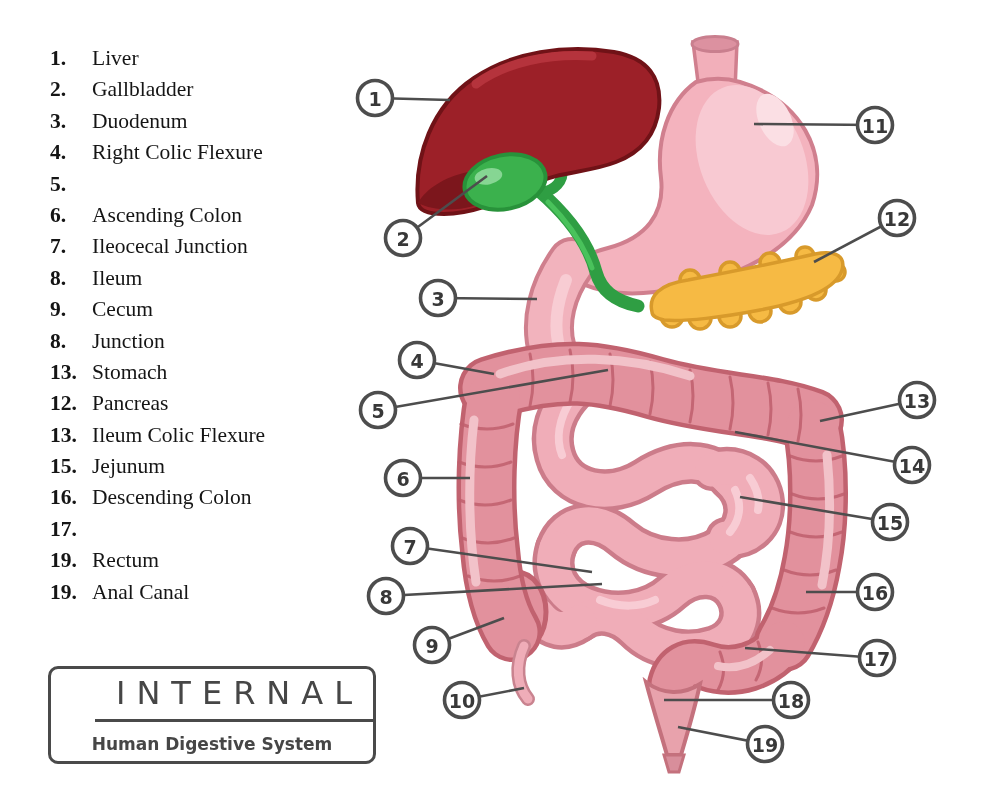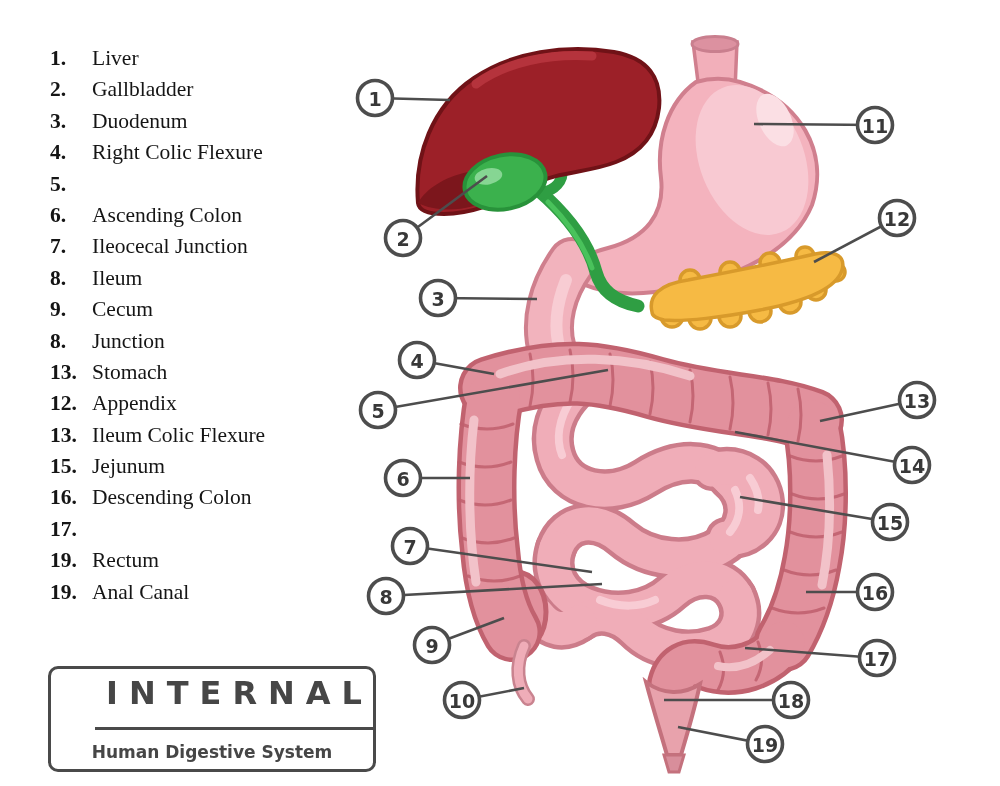--- a/index.html
+++ b/index.html
@@ -8,22 +8,22 @@
     font-family:"Liberation Serif", serif;
   }
   .legend{position:absolute;left:50px;top:46px;width:330px;}
   .legend-row{display:flex;align-items:baseline;height:31.4px;font-size:21.5px;color:#151515;}
   .legend-num{font-weight:bold;width:42px;flex:0 0 42px;}
   .titlebox{
     position:absolute;left:48px;top:666px;width:322px;background:#fff;
     border:3.5px solid #4a4a4a;border-radius:10px;text-align:center;color:#464646;
     font-family:"DejaVu Sans", sans-serif;
   }
-  .titlebox .l1{font-size:32px;font-weight:bold;letter-spacing:11px;text-indent:11px;
-    padding:5px 0 15px;border-bottom:3px solid #4a4a4a;margin-left:44px;}
+  .titlebox .l1{font-size:32px;font-weight:normal;letter-spacing:11px;text-indent:11px;
+    padding:5px 0 7px;border-bottom:3px solid #4a4a4a;margin-left:44px;}
   .titlebox .l2{font-size:17px;font-weight:bold;padding:12px 0 7px;}
   svg.art{position:absolute;left:0;top:0;}
   .callout line{stroke:#4d4d4d;stroke-width:2.6;}
   .callout circle{fill:#ffffff;stroke:#4d4d4d;stroke-width:3.6;}
   .callout text{font-family:"DejaVu Sans",sans-serif;font-size:19px;font-weight:bold;
     fill:#383838;text-anchor:middle;dominant-baseline:central;}
 </style>
 </head>
 <body>
 
@@ -66,21 +66,21 @@
   <div class="legend-row">
       <span class="legend-num">8.</span>
       <span class="legend-label">Junction</span>
     </div>
   <div class="legend-row">
       <span class="legend-num">13.</span>
       <span class="legend-label">Stomach</span>
     </div>
   <div class="legend-row">
       <span class="legend-num">12.</span>
-      <span class="legend-label">Appendix</span>
+      <span class="legend-label">Pancreas</span>
     </div>
   <div class="legend-row">
       <span class="legend-num">13.</span>
       <span class="legend-label">Ileum Colic Flexure</span>
     </div>
   <div class="legend-row">
       <span class="legend-num">15.</span>
       <span class="legend-label">Jejunum</span>
     </div>
   <div class="legend-row">

